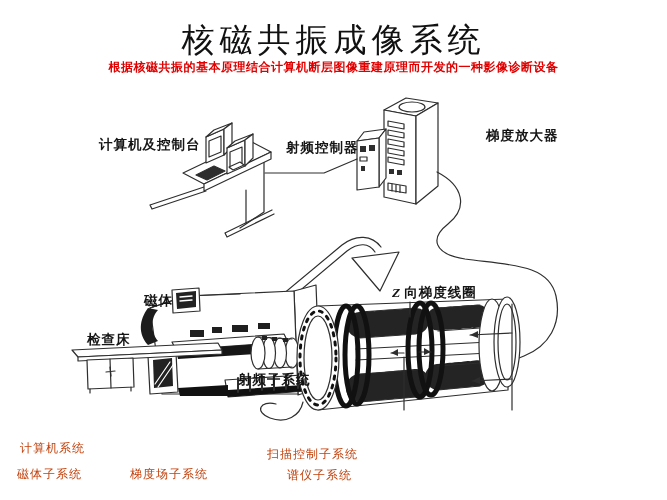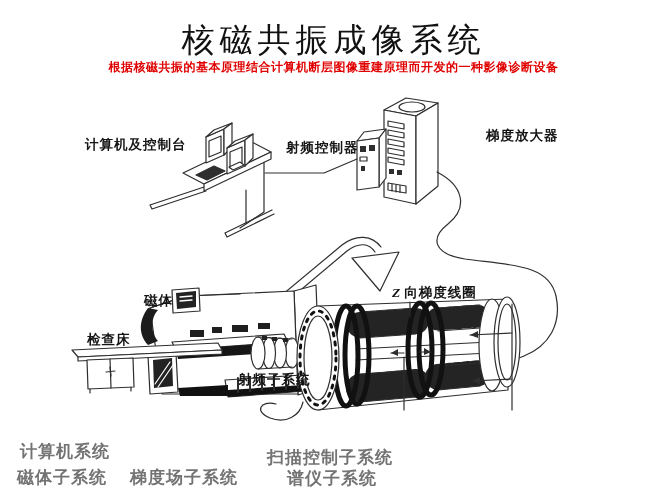--- a/index.html
+++ b/index.html
@@ -19,21 +19,21 @@
   .diagram-svg{position:absolute;left:0;top:0;}
   .dlabel{
     position:absolute;font-size:13.5px;font-weight:600;color:#151515;
     white-space:nowrap;letter-spacing:1px;
   }
   .dlabel .axis{
     font-family:"Liberation Serif","DejaVu Serif",serif;
     font-style:italic;font-weight:600;margin-right:3px;
   }
   .subsystem{
-    position:absolute;font-size:17px;font-weight:bold;color:#737373;
+    position:absolute;font-size:12px;font-weight:normal;color:#c2410c;
     white-space:nowrap;letter-spacing:1px;
   }
 </style>
 </head>
 <body>
 
 <div class="stage">
 
   <div class="slide-title">核磁共振成像系统</div>
   <div class="slide-subtitle">根据核磁共振的基本原理结合计算机断层图像重建原理而开发的一种影像诊断设备</div>
@@ -176,21 +176,21 @@
         <path d="M431,352 L424,348 L424,355 Z" fill="#2e2e2e" stroke="none"></path>
         <path d="M404,357 L404,410"></path>
         <path d="M512,304 L512,410"></path>
         <path d="M512,333 L470,335 M512,379 L472,381"></path>
         <path d="M470,335 L478,331 L478,338 Z" fill="#2e2e2e" stroke="none"></path>
         <path d="M472,381 L480,377 L480,384 Z" fill="#2e2e2e" stroke="none"></path>
       </g>
     </g>
   </svg>
 
-  <div class="dlabel" style="left:85px;top:136px">计算机及控制台</div>
+  <div class="dlabel" style="left:99px;top:136px">计算机及控制台</div>
   <div class="dlabel" style="left:286px;top:139px">射频控制器</div>
   <div class="dlabel" style="left:486px;top:127px">梯度放大器</div>
   <div class="dlabel" style="left:144px;top:292px">磁体</div>
   <div class="dlabel" style="left:87px;top:331px">检查床</div>
   <div class="dlabel" style="left:238px;top:371px">射频子系统</div>
 
   <div class="dlabel" style="left:392px;top:284px">
     <span class="axis">Z</span><span>向梯度线圈</span>
   </div>
 

